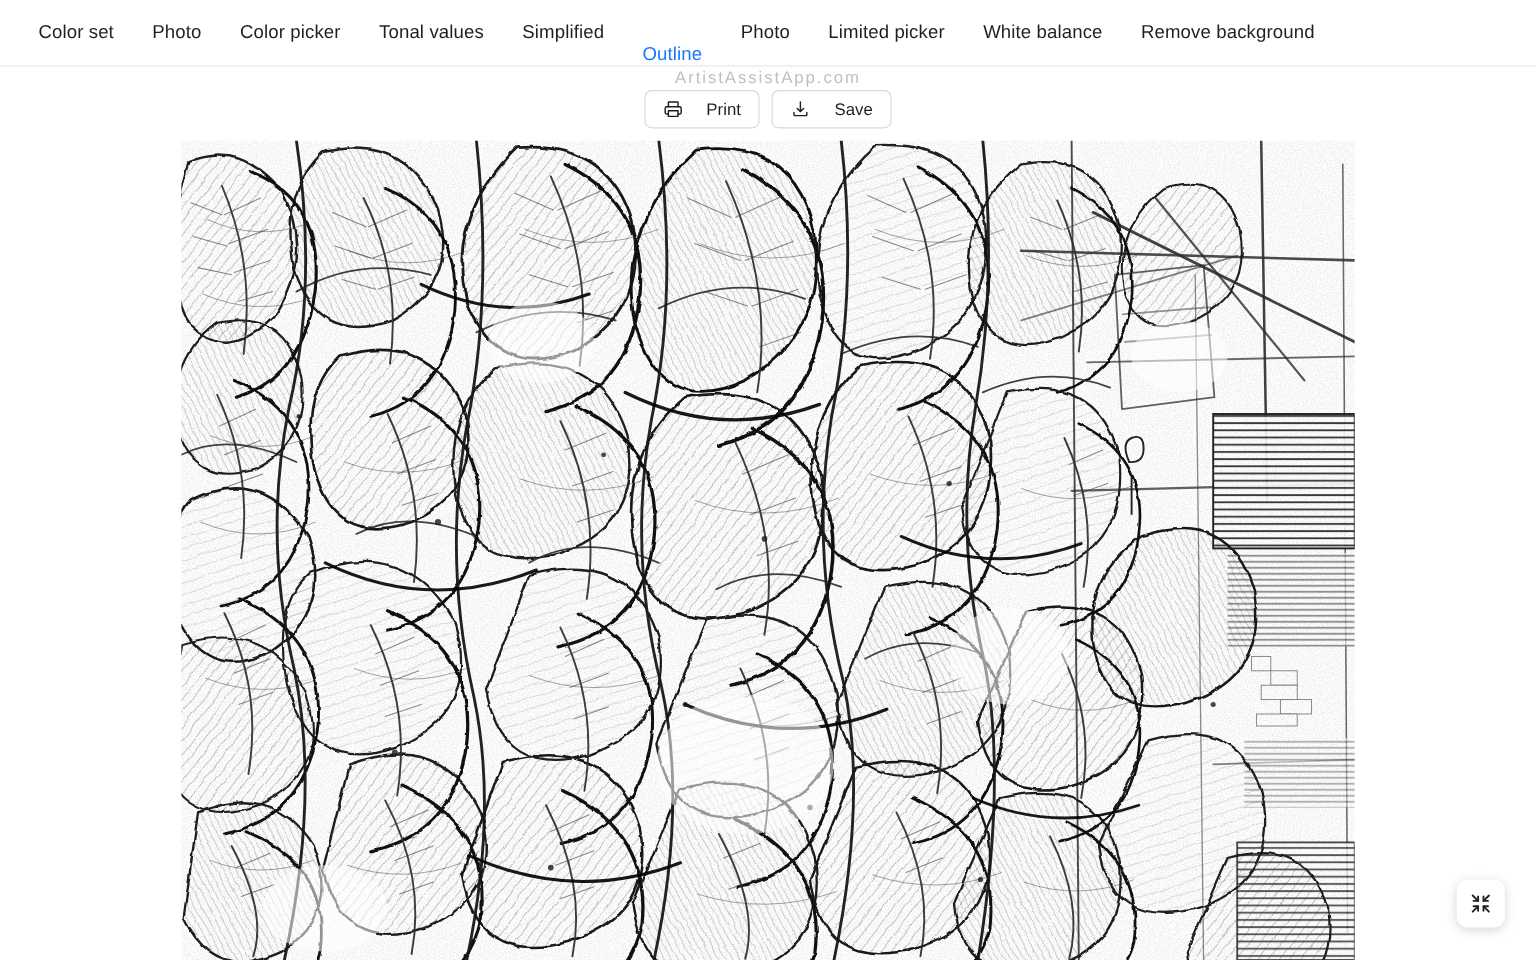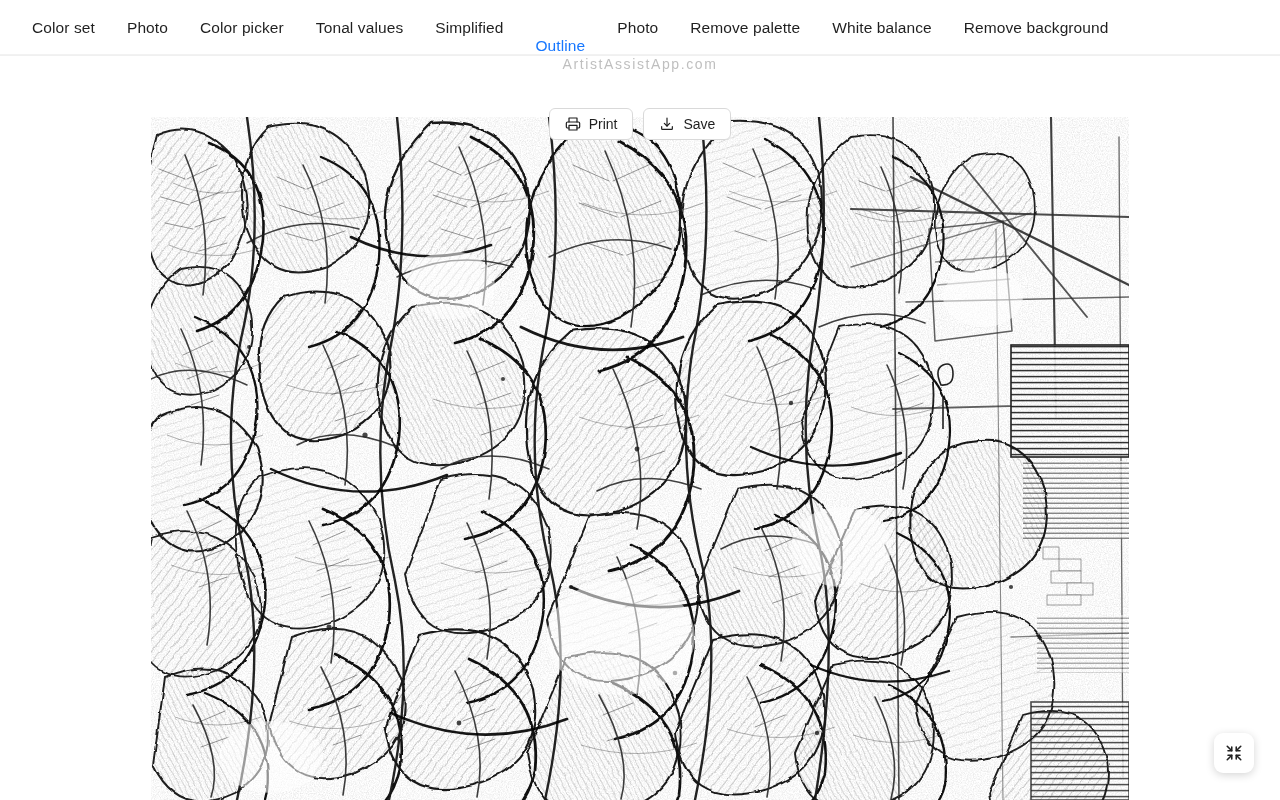--- a/index.html
+++ b/index.html
@@ -87,32 +87,31 @@
     left: 0;
     width: 100%;
     display: flex;
     justify-content: center;
     gap: 10px;
     z-index: 4;
   }
   .btn {
     display: inline-flex;
     align-items: center;
-    gap: 8px;
+    gap: 20px;
     height: 32px;
     padding: 0 15px;
     background: #ffffff;
     border: 1px solid #d9d9d9;
     border-radius: 6px;
     font-size: 14px;
     color: rgba(0,0,0,0.88);
     font-family: "Liberation Sans", sans-serif;
     cursor: pointer;
     white-space: nowrap;
-    margin-top: 33px;
   }
   .btn .ico { display: inline-flex; width: 16px; height: 16px; }
   .btn .ico svg { width: 16px; height: 16px; display: block; }
 
   
   .canvas-wrap {
     position: absolute;
     top: 56px;
     left: 0;
     width: 1280px;
@@ -158,21 +157,21 @@
 <div id="app">
 
   <nav class="tabbar" id="tabbar">
       <div class="tab"><span>Color set</span></div>
       <div class="tab"><span>Photo</span></div>
       <div class="tab"><span>Color picker</span></div>
       <div class="tab"><span>Tonal values</span></div>
       <div class="tab"><span>Simplified</span></div>
       <div class="tab active"><span>Outline</span><span class="tab-underline"></span></div>
       <div class="tab"><span>Photo</span></div>
-      <div class="tab"><span>Remove palette</span></div>
+      <div class="tab"><span>Limited picker</span></div>
       <div class="tab"><span>White balance</span></div>
       <div class="tab"><span>Remove background</span></div>
     </nav>
 
   <div class="canvas-wrap">
 
     <div class="sketch-frame">
       <svg viewBox="0 0 978 683" preserveAspectRatio="none" aria-hidden="true">
         <defs>
           <filter id="rough" x="-4%" y="-4%" width="108%" height="108%">

